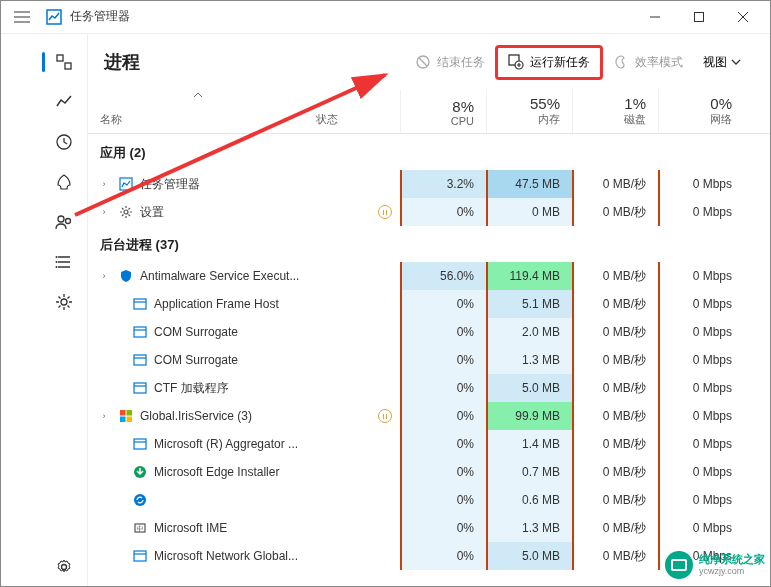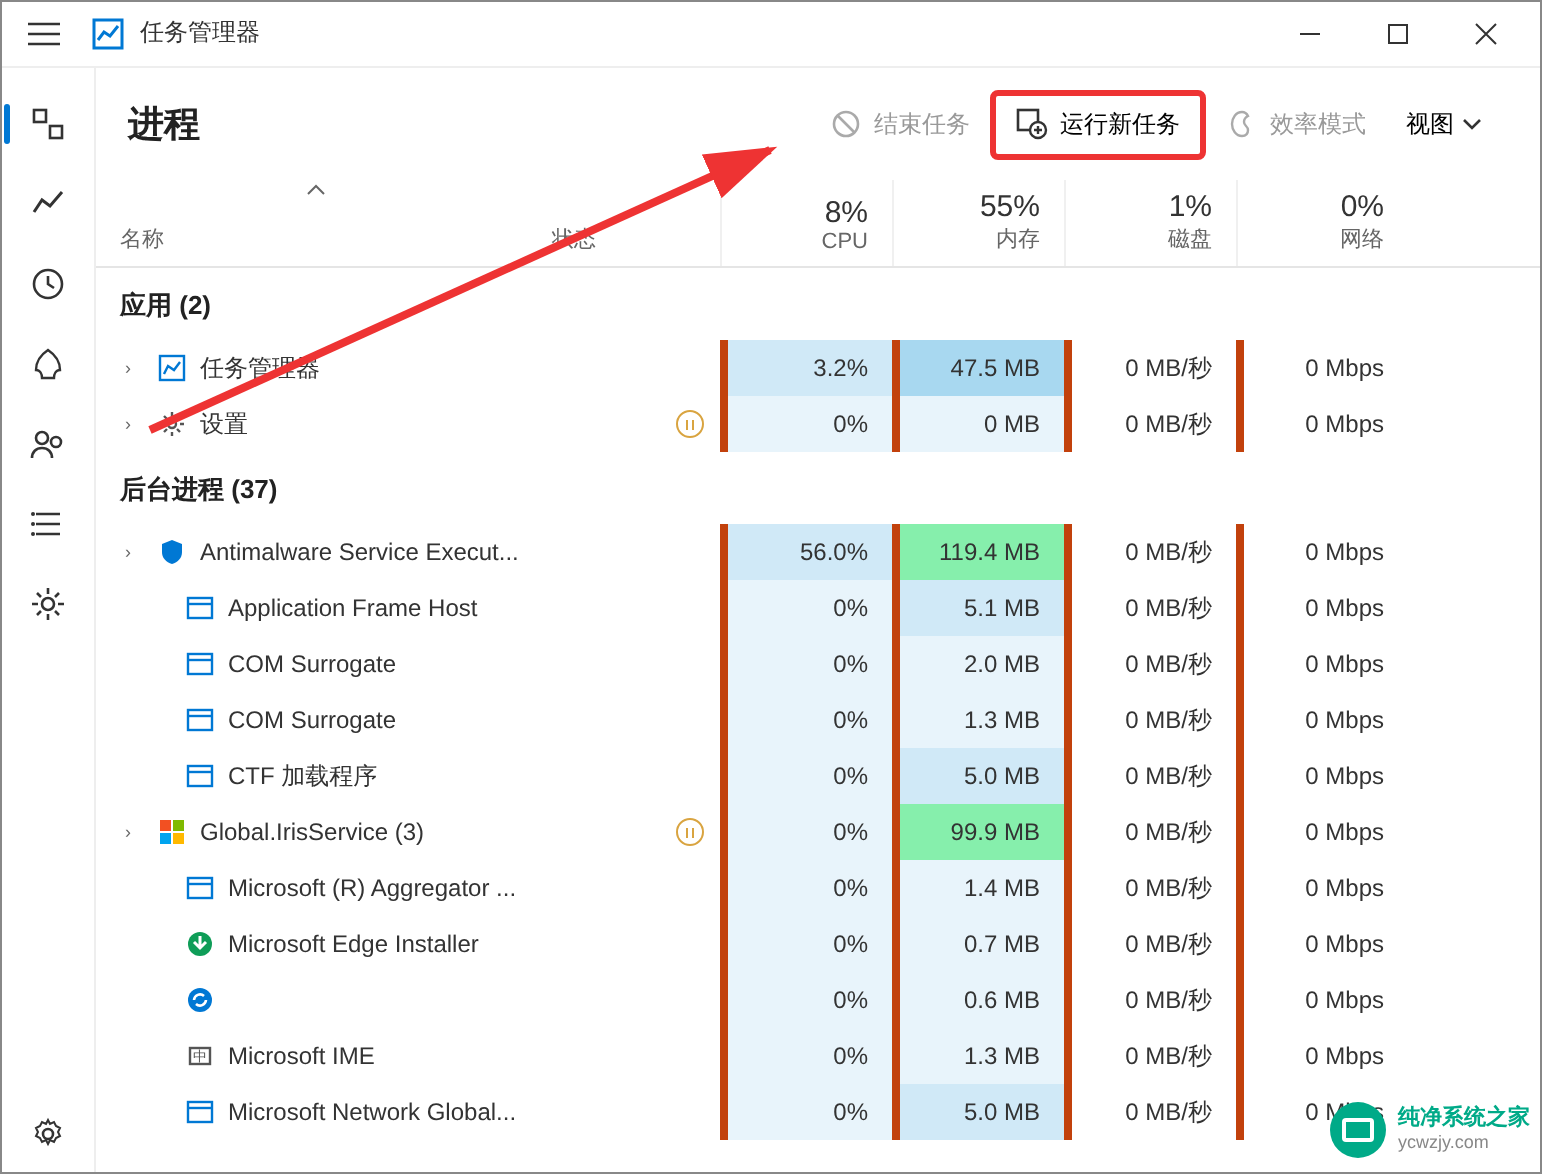--- a/index.html
+++ b/index.html
@@ -5,21 +5,21 @@
     * { margin: 0; padding: 0; box-sizing: border-box; font-family: "Microsoft YaHei", "Segoe UI", sans-serif; }
     body { width: 771px; height: 587px; background: #fff; position: relative; overflow: hidden; }
     
     .titlebar { height: 34px; display: flex; align-items: center; padding: 0 6px; border-bottom: 1px solid #eee; }
     .menu-btn { width: 32px; height: 28px; display: flex; align-items: center; justify-content: center; cursor: pointer; }
     .app-icon { width: 16px; height: 16px; margin: 0 8px; display: flex; align-items: center; justify-content: center; }
     .app-title { font-size: 12px; color: #333; }
     .window-controls { margin-left: auto; display: flex; }
     .window-btn { width: 44px; height: 28px; display: flex; align-items: center; justify-content: center; cursor: pointer; }
     
-    .main-area { display: flex; height: calc(100% - 34px); }
+    .main-area { display: flex; height: calc(100% - 34px); margin-left: 40px; }
     
     .sidebar { width: 48px; display: flex; flex-direction: column; padding-top: 8px; border-right: 1px solid #eee; }
     .sidebar-item { width: 48px; height: 40px; display: flex; align-items: center; justify-content: center; cursor: pointer; position: relative; }
     .sidebar-item.active::before { content: ''; position: absolute; left: 2px; top: 10px; bottom: 10px; width: 3px; background: #0078d4; border-radius: 2px; }
     .sidebar-spacer { flex: 1; }
     
     .content { flex: 1; display: flex; flex-direction: column; overflow: hidden; }
     
     .header-row { height: 56px; display: flex; align-items: center; padding: 0 20px 0 16px; }
     .page-title { font-size: 18px; font-weight: 600; color: #222; }
@@ -42,21 +42,21 @@
     .group-header { padding: 10px 12px 8px 12px; font-size: 13px; font-weight: 600; color: #222; }
     .process-row { display: flex; align-items: center; height: 28px; }
     .row-name { width: 220px; display: flex; align-items: center; padding-left: 8px; overflow: hidden; white-space: nowrap; text-overflow: ellipsis; }
     .expand-btn { width: 16px; display: flex; justify-content: center; font-size: 9px; color: #666; }
     .row-icon { width: 16px; height: 16px; margin: 0 6px; display: flex; align-items: center; justify-content: center; flex-shrink: 0; }
     .row-label { overflow: hidden; text-overflow: ellipsis; white-space: nowrap; flex: 1; color: #333; }
     .row-status { width: 92px; display: flex; justify-content: flex-end; padding-right: 8px; }
     .pause-icon { width: 14px; height: 14px; border: 1.5px solid #d9a440; border-radius: 50%; display: flex; align-items: center; justify-content: center; }
     .pause-bars { display: flex; gap: 1.5px; }
     .pause-bars span { width: 1.5px; height: 5px; background: #d9a440; }
-    .row-metric { width: 86px; text-align: right; padding-right: 12px; color: #333; border-left: 4px solid #c2410c; height: 100%; display: flex; align-items: center; justify-content: flex-end; }
+    .row-metric { width: 86px; text-align: right; padding-right: 12px; color: #333; border-left: 2px solid #c2410c; height: 100%; display: flex; align-items: center; justify-content: flex-end; }
     .heat-1 { background: #e8f4fb; }
     .heat-2 { background: #d0e9f7; }
     .heat-3 { background: #a8d8f0; }
     .heat-4 { background: #86efac; }
     
     .arrow-overlay { position: absolute; top: 55px; left: 65px; width: 340px; height: 170px; pointer-events: none; }
     
     .watermark { position: absolute; bottom: 6px; right: 6px; display: flex; align-items: center; gap: 4px; font-size: 11px; pointer-events: none; }
     .wm-logo { width: 32px; height: 32px; }
     .wm-text { display: flex; flex-direction: column; line-height: 1.2; }

